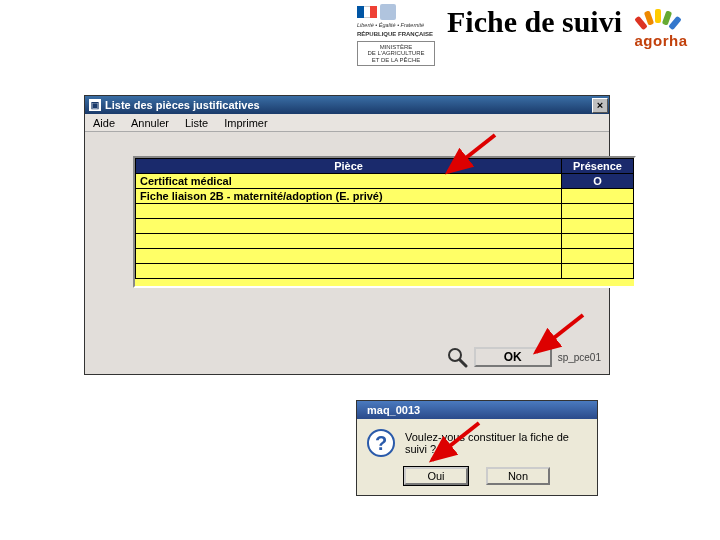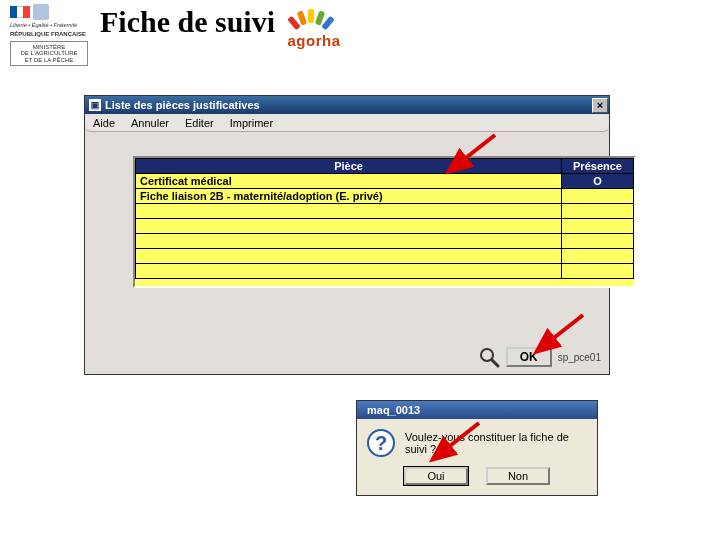--- a/index.html
+++ b/index.html
@@ -8,21 +8,21 @@
     height: 540px;
     background: #fff;
     font-family: Arial, sans-serif;
     position: relative;
     overflow: hidden;
   }
   
   .header {
     display: flex;
     align-items: flex-start;
-    justify-content: flex-start;
+    justify-content: flex-end;
     padding: 4px 20px 0 10px;
     height: 68px;
   }
   .left-logo {
     width: 90px;
     font-size: 6px;
     line-height: 1.1;
     color: #333;
   }
   .left-logo .rf {
@@ -104,21 +104,20 @@
     width:16px; height:15px; background:#c0c0c0; border:1px solid #fff;
     border-right-color:#555; border-bottom-color:#555;
     color:#000; font-size:11px; font-weight:bold;
     display:flex; align-items:center; justify-content:center;
     margin-right:1px;
   }
   .menubar {
     height: 18px; display:flex; align-items:center;
     background:#e8e4e0; border-bottom:1px solid #aaa;
     font-size: 11px;
-    border-radius: 6px;
   }
   .menubar .menu-item {
     padding: 0 8px; height:100%; display:flex; align-items:center;
     cursor:default;
   }
   .app-body {
     flex:1; position:relative; background:#e2deda;
   }
   .table-wrap {
     position:absolute;
@@ -146,21 +145,21 @@
   .ok-area {
     position:absolute;
     right: 8px; bottom: 6px;
     display:flex; align-items:center; gap:6px;
   }
   .magnifier-icon {
     width:22px; height:22px;
   }
   .ok-btn {
     border:2px outset #ccc; background:#e2deda;
-    padding: 1px 12px; font-size:12px; font-weight:bold;
+    padding: 1px 28px; font-size:12px; font-weight:bold;
   }
   .sp-label {
     font-size:10px; color:#444;
   }
 
   
   .dialog {
     position:absolute;
     left: 356px; top: 400px;
     width: 242px;
@@ -248,21 +247,21 @@
     <span class="close-btn">×</span>
   </div>
   <div class="menubar">
     <span class="menu-item">
         <span>Aide</span>
       </span>
     <span class="menu-item">
         <span>Annuler</span>
       </span>
     <span class="menu-item">
-        <span>Editer</span>
+        <span>Liste</span>
       </span>
     <span class="menu-item">
         <span>Imprimer</span>
       </span>
   </div>
   <div class="app-body">
     <div class="table-wrap">
       <table class="pieces">
         <thead>
           <tr>

